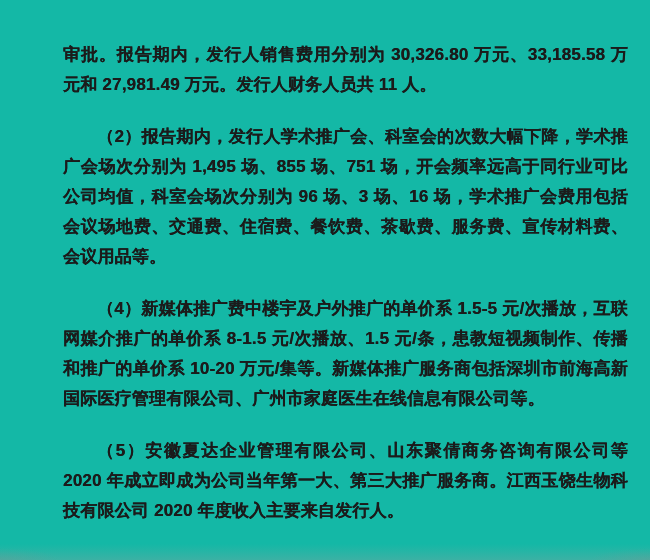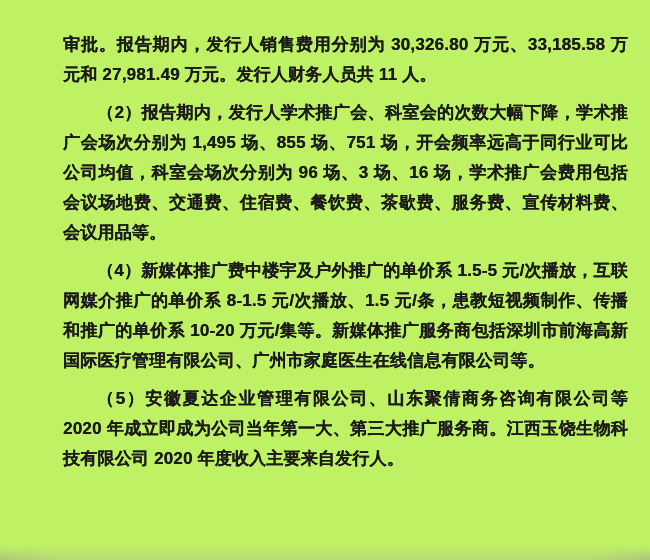--- a/index.html
+++ b/index.html
@@ -10,36 +10,36 @@
     width: 650px;
     height: 560px;
     background: #fefefe;
     overflow: hidden;
     position: relative;
   }
   .doc-page {
     box-sizing: border-box;
     width: 650px;
     height: 560px;
-    padding: 30px 22px 0 63px;
-    background: #bef264;
+    padding: 40px 22px 0 63px;
+    background: #14b8a6;
     font-family: "Liberation Sans", "DejaVu Sans", sans-serif;
     font-weight: 700;
     font-size: 17px;
     line-height: 30px;
     color: #1b1b1b;
     text-align: justify;
     letter-spacing: 0.2px;
     text-shadow: 0.3px 0 0 currentColor;
   }
   .doc-page p {
     margin: 0;
   }
   .doc-page p + p {
-    margin-top: 8px;
+    margin-top: 22px;
   }
   .doc-page p.indent {
     text-indent: 2em;
   }
   .bottom-shade {
     position: absolute;
     left: 0;
     right: 0;
     bottom: 0;
     height: 16px;

